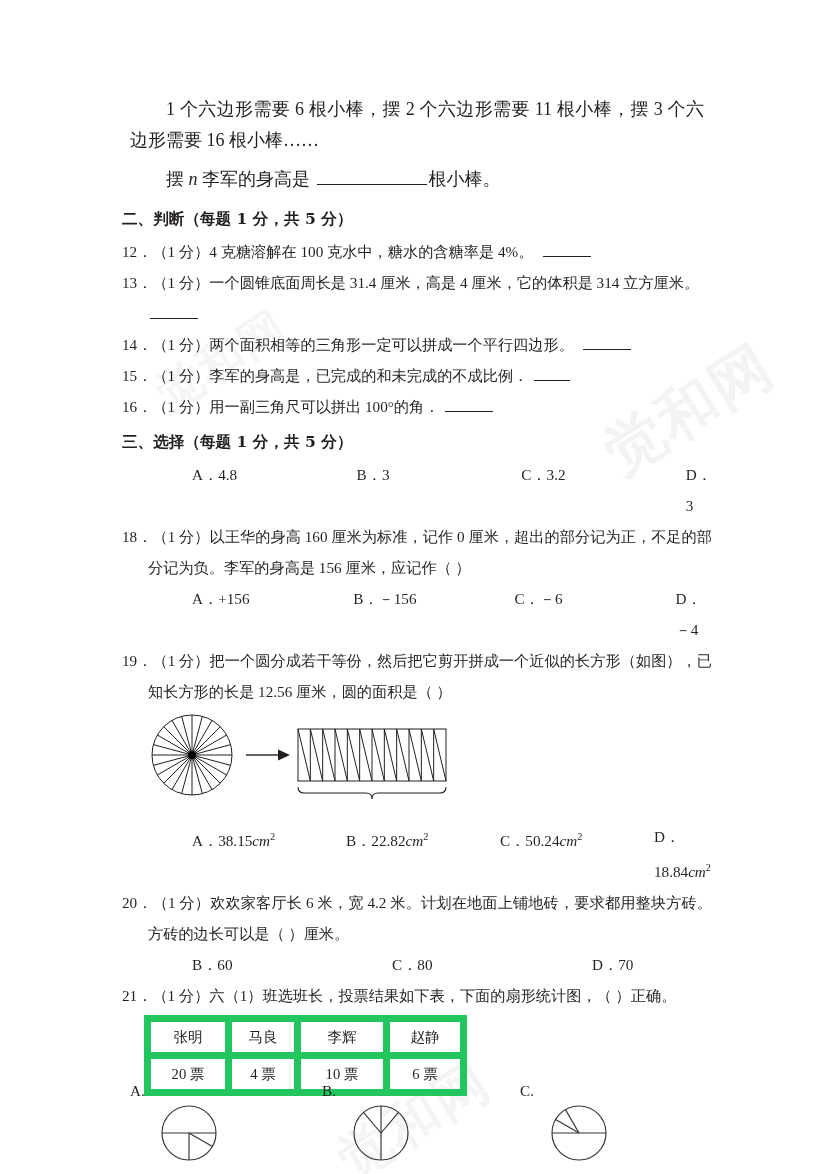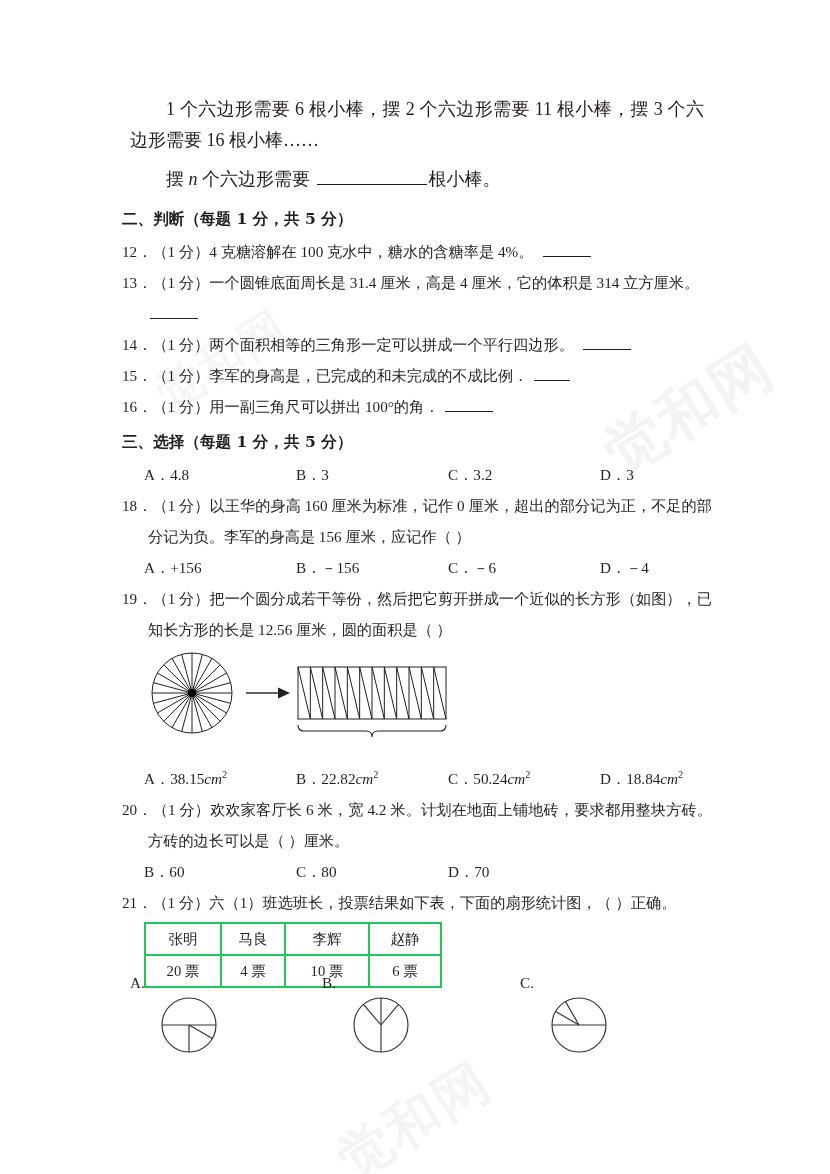--- a/index.html
+++ b/index.html
@@ -85,20 +85,21 @@
 
   .options {
     font-size: 15.2px;
     line-height: 31px;
     display: flex;
     padding-left: 22px;
     margin: 0;
   }
   .options > span {
     display: inline-block;
+    margin-left: 48px;
   }
   .opt-w { width: 152px; }
   .opt-last { width: auto; }
   sup.cm { font-size: 0.68em; vertical-align: super; }
   .unit-cm { font-style: italic; }
 
   
   .fig19 {
     position: relative;
     height: 108px;
@@ -106,21 +107,21 @@
     padding-left: 18px;
   }
 
   
   .vote-wrap { padding-left: 22px; margin-top: 4px; }
   table.vote {
     border-collapse: collapse;
     font-size: 14.6px;
   }
   table.vote td {
-    border: 2px solid #22c55e;
+    border: 7px solid #22c55e;
     text-align: center;
     height: 30px;
     line-height: 30px;
     padding: 0 6px;
   }
   table.vote td.c1 { width: 62px; }
   table.vote td.c2 { width: 50px; }
   table.vote td.c3 { width: 70px; }
   table.vote td.c4 { width: 58px; }
 
@@ -148,21 +149,21 @@
 <div class="page">
 
   <div class="watermark wm-1">觉和网</div>
   <div class="watermark wm-2">觉和网</div>
   <div class="watermark wm-3">觉和网</div>
 
   <div class="content">
 
     <p class="para indent">1 个六边形需要 6 根小棒，摆 2 个六边形需要 11 根小棒，摆 3 个六边形需要 16 根小棒……</p>
     <p class="para indent">
-      <span>摆 </span><span class="italic-n">n</span><span> 个六边形需要 </span><span class="blank-line bl-long"></span><span>根小棒。</span>
+      <span>摆 </span><span class="italic-n">n</span><span> 李军的身高是 </span><span class="blank-line bl-long"></span><span>根小棒。</span>
     </p>
 
     <h2 class="section-head">二、判断（每题 1 分，共 5 分）</h2>
 
     <p class="q hang">
       <span>12．</span><span>（1 分）</span><span>4 克糖溶解在 100 克水中，糖水的含糖率是 4%。</span>&nbsp;&nbsp;<span class="blank-line bl-short"></span>
     </p>
 
     <p class="q hang">
       <span>13．</span><span>（1 分）</span><span>一个圆锥底面周长是 31.4 厘米，高是 4 厘米，它的体积是 314 立方厘米。</span>

